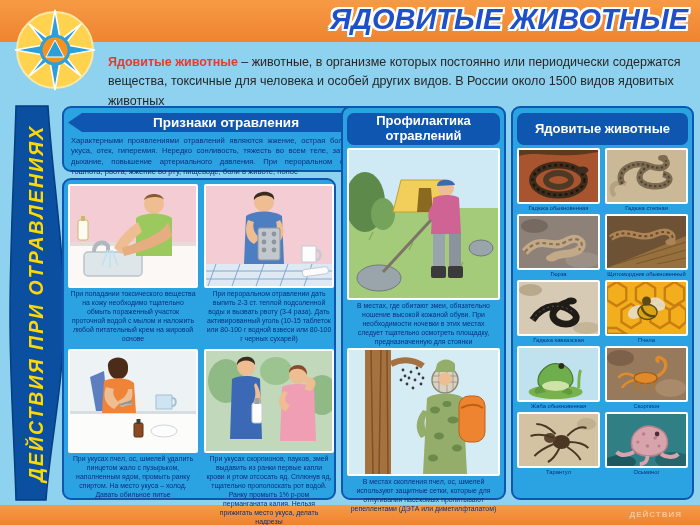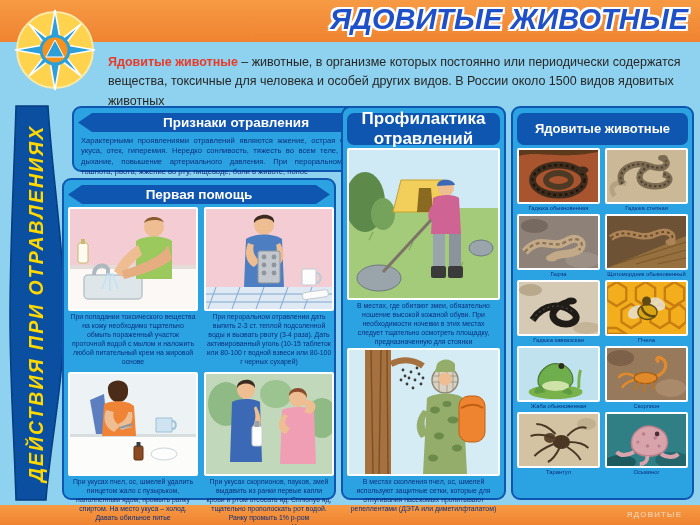--- a/index.html
+++ b/index.html
@@ -30,52 +30,52 @@
     font-size:19.5px;font-weight:bold;font-style:italic;color:#ffd800;letter-spacing:2px;
     display:flex;align-items:center;justify-content:center;white-space:nowrap;}
 
   
   .section{position:absolute;background:#2ba3e2;border:2px solid #0e56b0;border-radius:9px;box-sizing:border-box;padding:4px;}
   .banner{background:#0e56b0;color:#fff;font-weight:bold;text-align:center;margin:1px auto 3px auto;
     display:flex;align-items:center;justify-content:center;}
   .banner.hex{clip-path:polygon(14px 0,calc(100% - 14px) 0,100% 50%,calc(100% - 14px) 100%,14px 100%,0 50%);}
   .banner.round{border-radius:7px;}
 
-  .sec-signs{left:72px;top:106px;width:328px;height:66px;}
+  .sec-signs{left:62px;top:106px;width:328px;height:66px;}
   .sec-signs .banner{height:19px;font-size:13.5px;width:100%;}
   .signs-text{font-size:7.6px;line-height:1.38;color:#0a2f7e;text-align:justify;padding:1px 3px;}
 
   .sec-firstaid{left:62px;top:178px;width:274px;height:322px;}
   .sec-firstaid .banner{height:19px;font-size:13.5px;width:100%;}
   .fa-grid{display:grid;grid-template-columns:1fr 1fr;gap:4px 6px;}
   .panel{display:flex;flex-direction:column;}
   .ill{border:2px solid #fff;border-radius:2px;overflow:hidden;line-height:0;background:#fff;}
   .caption{font-size:6.9px;line-height:1.3;color:#0a2f7e;text-align:center;padding:2px 2px 1px 2px;}
 
   .sec-prevent{left:341px;top:106px;width:165px;height:394px;}
-  .sec-prevent .banner{height:32px;font-size:17px;width:100%;line-height:1.15;padding:0 6px;box-sizing:border-box;}
+  .sec-prevent .banner{height:32px;font-size:13px;width:100%;line-height:1.15;padding:0 6px;box-sizing:border-box;}
   .sec-prevent .caption{font-size:6.9px;}
 
   .sec-animals{left:511px;top:106px;width:183px;height:394px;}
   .sec-animals .banner{height:32px;font-size:13px;width:100%;line-height:1.15;}
   .an-grid{display:grid;grid-template-columns:1fr 1fr;gap:3px 5px;}
   .an-cell{display:flex;flex-direction:column;align-items:center;}
   .an-cell .ill{width:100%;box-sizing:border-box;}
   .an-label{font-size:5.8px;color:#0a2f7e;padding-top:1px;text-align:center;white-space:nowrap;}
 
   svg{display:block;}
 </style>
 </head>
 <body>
 
 <div class="poster">
 
   <div class="band-top"></div>
   <div class="band-bottom"></div>
-  <div class="watermark">ЯДОВИТЫЕ</div>
+  <div class="watermark">ДЕЙСТВИЯ</div>
 
   <div class="emblem">
     <svg width="82" height="84" viewBox="0 0 82 84">
       <circle cx="41" cy="42" r="38" fill="#ffd34d"></circle>
       <circle cx="41" cy="42" r="38" fill="none" stroke="#f9e9a8" stroke-width="2"></circle>
       <g fill="#2d9fd8" stroke="#ffffff" stroke-width="1.6">
         <polygon points="41,2 47,36 41,42 35,36"></polygon>
         <polygon points="41,82 47,48 41,42 35,48"></polygon>
         <polygon points="1,42 35,36 41,42 35,48"></polygon>
         <polygon points="81,42 47,36 41,42 47,48"></polygon>
@@ -101,21 +101,20 @@
     </svg>
     <div class="vtext">ДЕЙСТВИЯ ПРИ ОТРАВЛЕНИЯХ</div>
   </div>
 
   <div class="section sec-signs">
     <div class="banner hex">Признаки отравления</div>
     <div class="signs-text">Характерными проявлениями отравлений являются жжение, острая боль в месте укуса, отек, гиперемия. Нередко сонливость, тяжесть во всем теле, затрудненное дыхание, повышение артериального давления. При пероральном отравлении тошнота, рвота, жжение во рту, пищеводе, боли в животе, понос</div>
   </div>
 
   <div class="section sec-firstaid">
-    <div class="banner hex">Первая помощь</div>
     <div class="fa-grid">
 
       <div class="panel">
         <div class="ill">
           <svg width="126" height="100" viewBox="0 0 126 100">
             <rect width="126" height="100" fill="#f3cdd3"></rect>
             <rect x="0" y="58" width="126" height="42" fill="#fbf8f6"></rect>
             <rect x="0" y="56" width="126" height="4" fill="#e3dcd8"></rect>
             <rect x="14" y="66" width="58" height="24" rx="4" fill="#dfe6ea" stroke="#b9c3c9" stroke-width="1.5"></rect>
             <path d="M24,66 C24,56 34,54 38,60 L38,66" fill="none" stroke="#aeb8be" stroke-width="4"></path>

